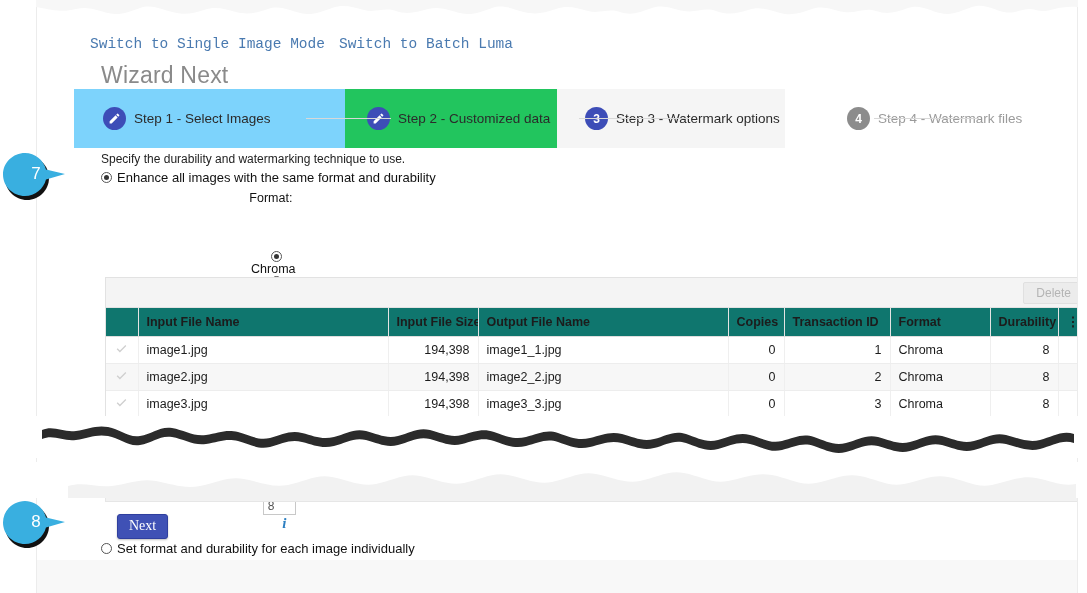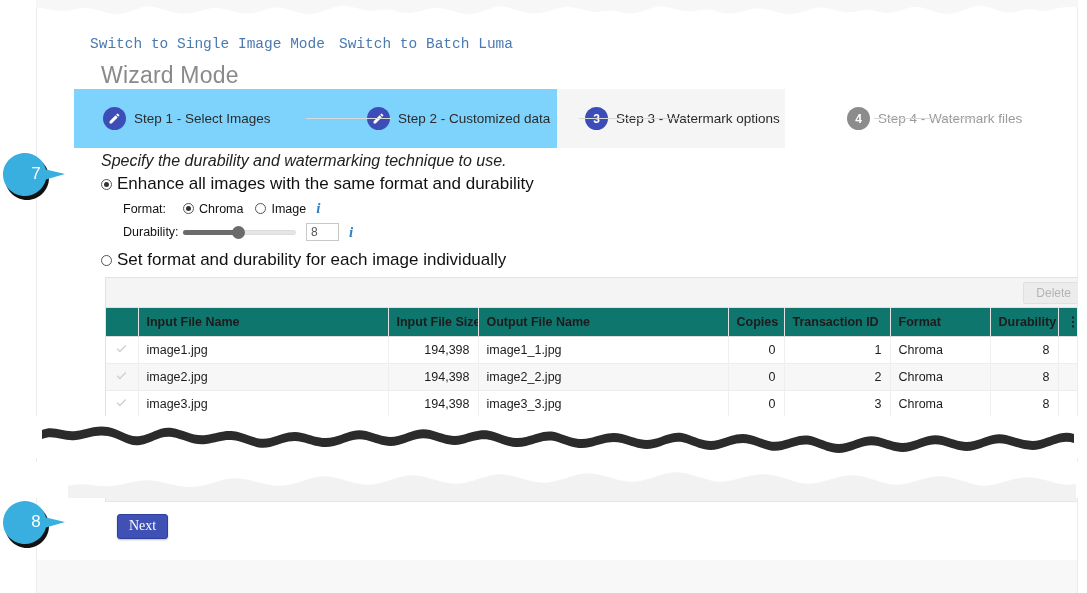--- a/index.html
+++ b/index.html
@@ -93,21 +93,21 @@
     display: flex;
   }
   .step {
     position: relative;
     display: flex;
     align-items: center;
     height: 59px;
     box-sizing: border-box;
   }
   .step.s1 { width: 271px; padding-left: 29px; background: #7dd3fc; }
-  .step.s2 { width: 212px; padding-left: 22px; background: #7dd3fc; }
+  .step.s2 { width: 212px; padding-left: 22px; background: #22c55e; }
   .step.s3 { width: 228px; padding-left: 28px; background: #f5f5f5; }
   .step.s4 { width: 329px; padding-left: 62px; background: #ffffff; }
 
   .step-circle {
     width: 23px;
     height: 23px;
     border-radius: 50%;
     flex: 0 0 23px;
     display: flex;
     align-items: center;
@@ -135,29 +135,28 @@
     background: #d8d8d8;
     top: 29px;
   }
   .line-1 { left: 232px; width: 85px; }
   .line-2 { left: 505px; width: 110px; }
   .line-3 { left: 800px; width: 105px; }
 
   
   .opts { position: absolute; left: 64px; top: 152px; }
   .opt-intro {
-    font-size: 16px;
+    font-size: 12px;
     color: #222;
     margin-bottom: 4px;
-    font-style: italic;
   }
   .radio-row {
     display: flex;
     align-items: center;
-    font-size: 17px;
+    font-size: 13px;
     color: #111;
     margin-bottom: 3px;
   }
   .radio {
     width: 11px; height: 11px;
     border: 1px solid #555;
     border-radius: 50%;
     box-sizing: border-box;
     margin-right: 5px;
     flex: 0 0 11px;
@@ -166,21 +165,21 @@
     cursor: pointer;
   }
   .radio.checked::after {
     content: "";
     position: absolute;
     left: 2px; top: 2px;
     width: 5px; height: 5px;
     border-radius: 50%;
     background: #333;
   }
-  .indent { margin-left: 22px; }
+  .indent { margin-left: 22px; flex-direction: column; }
   .sub-row {
     display: flex;
     align-items: center;
     font-size: 12.5px;
     color: #111;
     margin-top: 6px;
     margin-bottom: 2px;
   }
   .sub-label { width: 60px; flex: 0 0 60px; }
   .info-i {
@@ -342,21 +341,21 @@
 <body>
 
 <div id="screen">
 
   <div class="page">
 
     <div class="mode-links">
       <a>Switch to Single Image Mode</a><a>Switch to Batch Luma</a>
     </div>
 
-    <div class="page-title">Wizard Mode</div>
+    <div class="page-title">Wizard Next</div>
 
     <div class="steps">
 
       <div class="step s1">
         <div class="step-circle done">
           <svg width="13" height="13" viewBox="0 0 24 24" aria-hidden="true">
             <path fill="#ffffff" d="M3 17.25V21h3.75L17.8 9.94l-3.75-3.75L3 17.25zM20.7 7.04a1 1 0 0 0 0-1.41l-2.34-2.34a1 1 0 0 0-1.41 0l-1.83 1.83 3.75 3.75 1.83-1.83z"></path>
           </svg>
         </div>
         <span class="step-label">Step 1 - Select Images</span>

